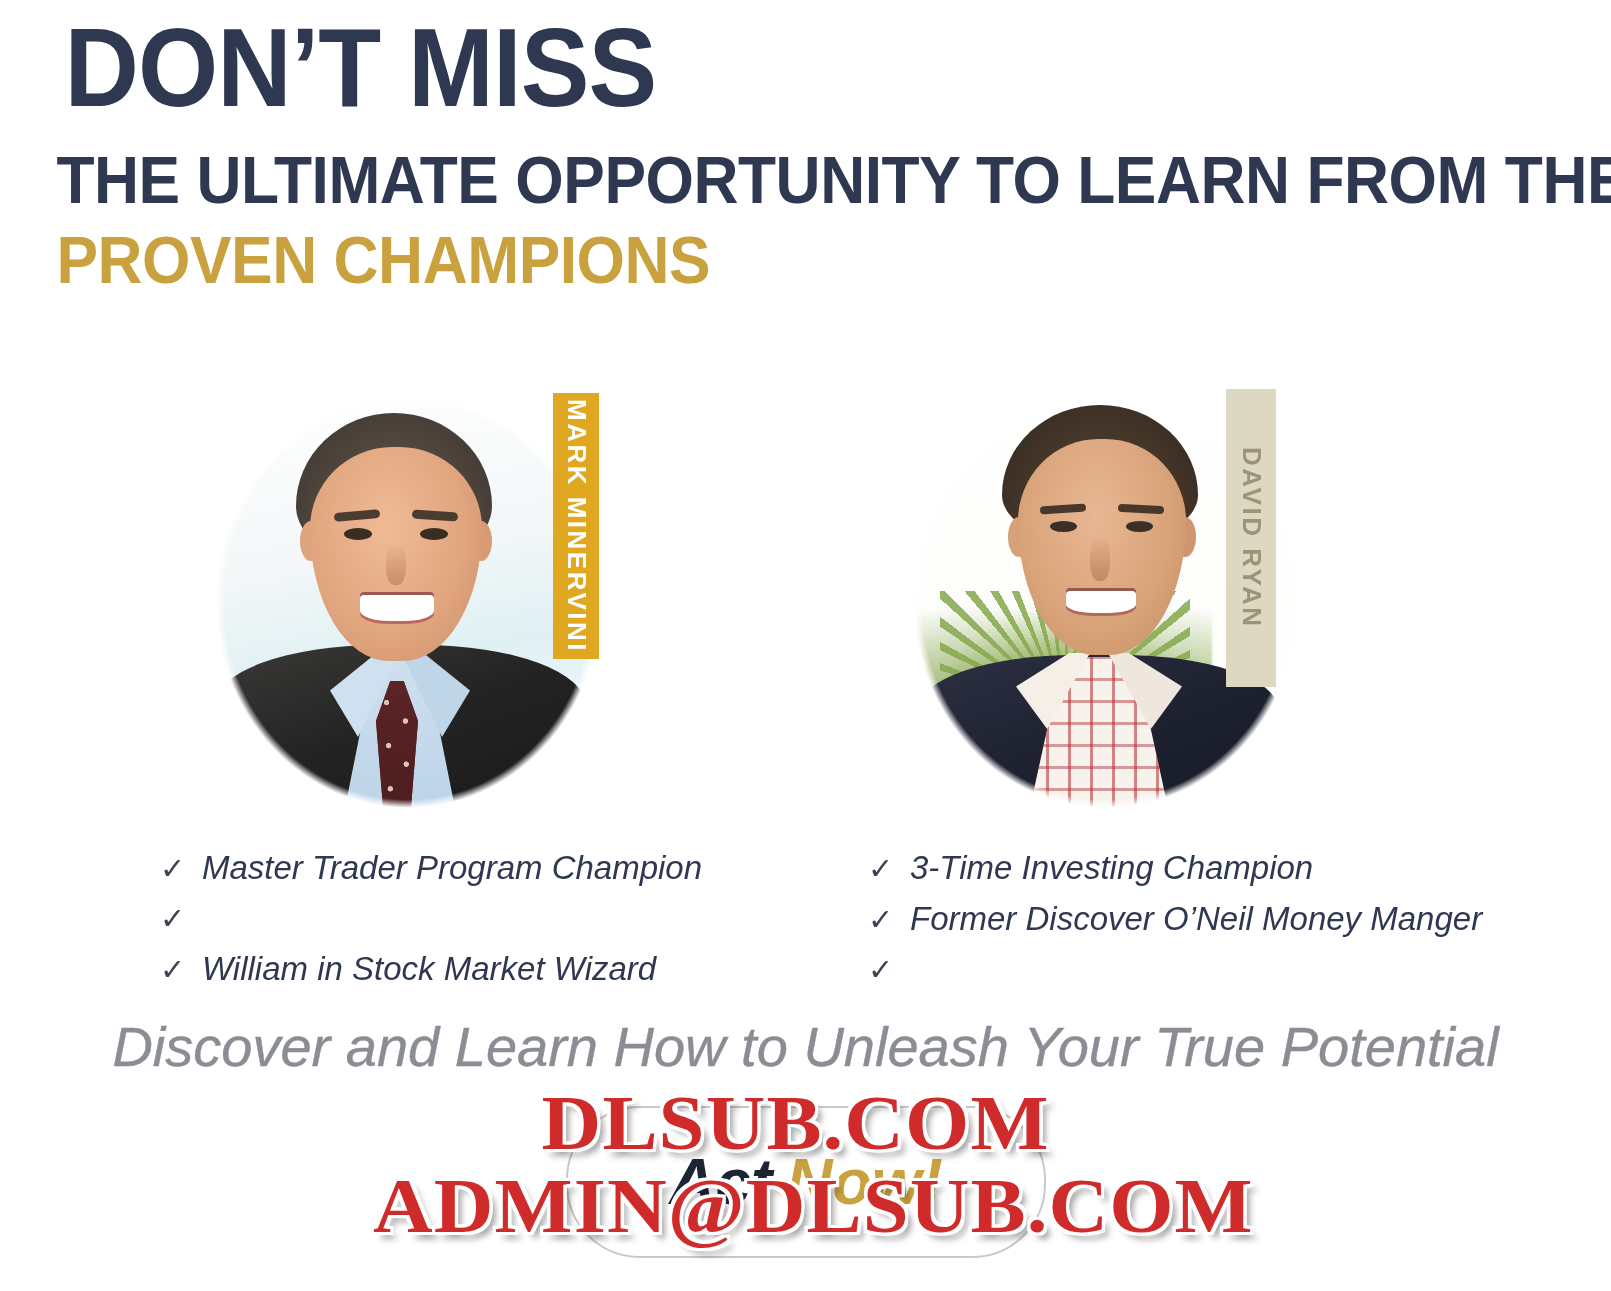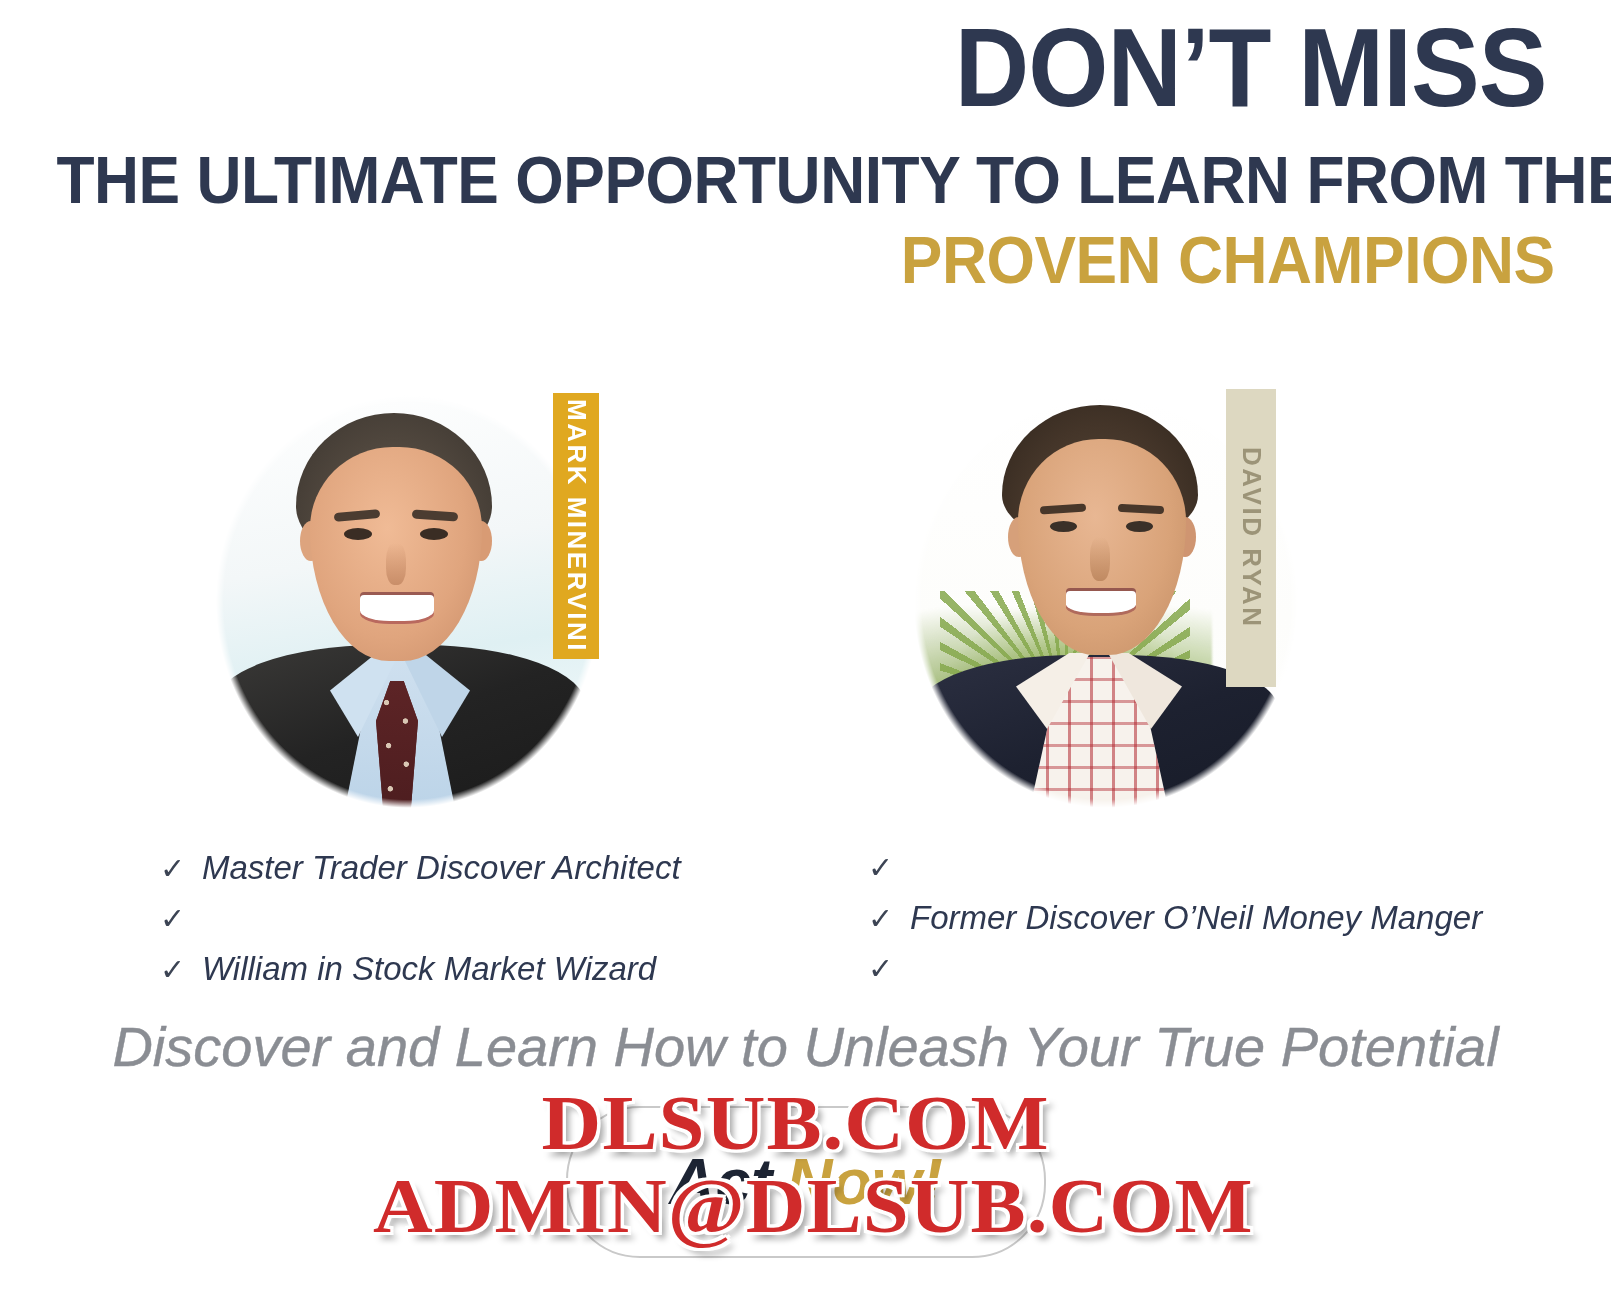--- a/index.html
+++ b/index.html
@@ -15,21 +15,21 @@
     font-family: "Liberation Sans", sans-serif;
     -webkit-font-smoothing: antialiased;
   }
 
   
   .headline {
     position: absolute;
     left: 0;
     top: 0;
     width: 1611px;
-    text-align: right;
+    text-align: left;
   }
   .hl-line1 {
     font-family: "Liberation Sans", sans-serif;
     font-weight: bold;
     font-size: 112px;
     line-height: 112px;
     letter-spacing: -1px;
     color: #2e3850;
     margin-top: 12px;
     transform: scaleX(0.92);
@@ -370,34 +370,35 @@
       <div class="r-nose"></div>
       <div class="r-mouth"></div>
     </div>
   </div>
   <div class="name-banner" id="banner-ryan">DAVID RYAN</div>
 </div>
 
 <div class="bullets" id="bullets-left">
   <div class="bullet-row">
     <span class="check">✓</span>
-    <span class="bullet-text">Master Trader Discover Architect</span>
+    <span class="bullet-text">Master Trader Program Champion</span>
   </div>
   <div class="bullet-row">
     <span class="check">✓</span>
   </div>
   <div class="bullet-row">
     <span class="check">✓</span>
     <span class="bullet-text">William in Stock Market Wizard</span>
   </div>
 </div>
 
 <div class="bullets" id="bullets-right">
   <div class="bullet-row">
     <span class="check">✓</span>
+    <span class="bullet-text">3-Time Investing Champion</span>
   </div>
   <div class="bullet-row">
     <span class="check">✓</span>
     <span class="bullet-text">Former Discover O’Neil Money Manger</span>
   </div>
   <div class="bullet-row">
     <span class="check">✓</span>
   </div>
 </div>
 

